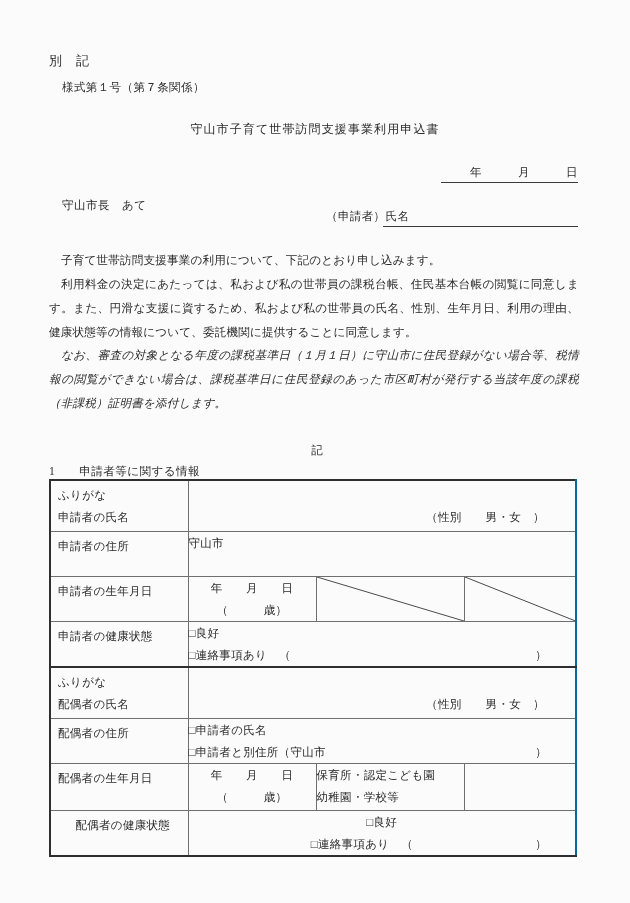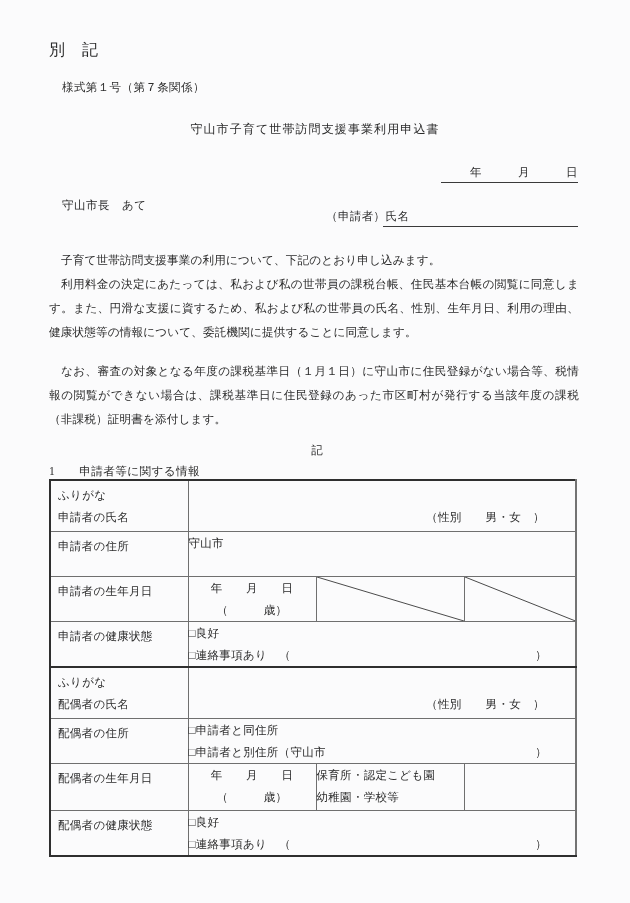--- a/index.html
+++ b/index.html
@@ -20,22 +20,22 @@
     position: absolute;
     left: 0; top: 0;
     width: 630px;
     height: 903px;
     overflow: hidden;
   }
 
   
   .hdr-bekki {
     position: absolute;
-    left: 49px; top: 40px;
-    font-size: 16px;
+    left: 49px; top: 52px;
+    font-size: 13px;
     letter-spacing: 0.5px;
     white-space: pre;
   }
   .hdr-form-no {
     position: absolute;
     left: 62px; top: 80px;
     font-size: 11.5px;
     letter-spacing: 0.4px;
     white-space: pre;
   }
@@ -90,21 +90,21 @@
     left: 49px;
     width: 530px;
     font-size: 11.6px;
     line-height: 24.2px;
     text-align: justify;
     text-justify: inter-ideograph;
     letter-spacing: 0.15px;
   }
   .para.p1 { top: 249px; text-indent: 12px; }
   .para.p2 { top: 273px; text-indent: 12px; }
-  .para.p3 { top: 360px; text-indent: 12px; }
+  .para.p3 { top: 344px; text-indent: 12px; font-style: italic; }
 
   .ki-mark {
     position: absolute;
     left: 0; top: 443px;
     width: 630px;
     text-align: center;
     font-size: 11.5px;
     padding-left: 4px;
     box-sizing: border-box;
   }
@@ -141,22 +141,22 @@
     width: 138px;
     padding: 3px 0 3px 7px;
     white-space: pre;
   }
   .cellpad { padding: 3px 8px 3px 7px; }
 
   
   tr.group-end > td { border-bottom: 2px solid #2f2f2f; }
   tr.first-row > td { border-top: 2px solid #2f2f2f; }
   tr > td.edge-l { border-left: 2px solid #2f2f2f; }
-  tr > td.edge-r { border-right: 2px solid #737373; }
-  tr.last-row > td { border-bottom: 2px solid #2f2f2f; }
+  tr > td.edge-r { border-right: 2px solid #0369a1; }
+  tr.last-row > td { border-bottom: 2px solid #2f2f2f; text-align: center; }
 
   .name-cell {
     position: relative;
     height: 44px;
   }
   .gender-note {
     position: absolute;
     right: 30px; bottom: 3px;
     white-space: pre;
     letter-spacing: 0.4px;
@@ -263,21 +263,21 @@
       <tr>
         <td class="lbl edge-l"><span>ふりがな</span><br><span>配偶者の氏名</span></td>
         <td class="name-cell edge-r" colspan="3">
           <span class="gender-note">（性別　　男・女　）</span>
         </td>
       </tr>
 
       <tr>
         <td class="lbl edge-l">配偶者の住所</td>
         <td class="health-cell cellpad edge-r" colspan="3">
-          <span class="chk-line">□申請者と同住所</span>
+          <span class="chk-line">□申請者の氏名</span>
           <span class="chk-line"><span>□申請者と別住所（守山市</span><span class="paren-right">）</span></span>
         </td>
       </tr>
 
       <tr>
         <td class="lbl edge-l">配偶者の生年月日</td>
         <td class="dob-cell"><span>年　　月　　日</span><span class="dob-line2">（　　　歳）</span></td>
         <td class="school-cell two-line"><span>保育所・認定こども園</span><br><span>幼稚園・学校等</span></td>
         <td class="blank-cell cellpad edge-r"></td>
       </tr>

